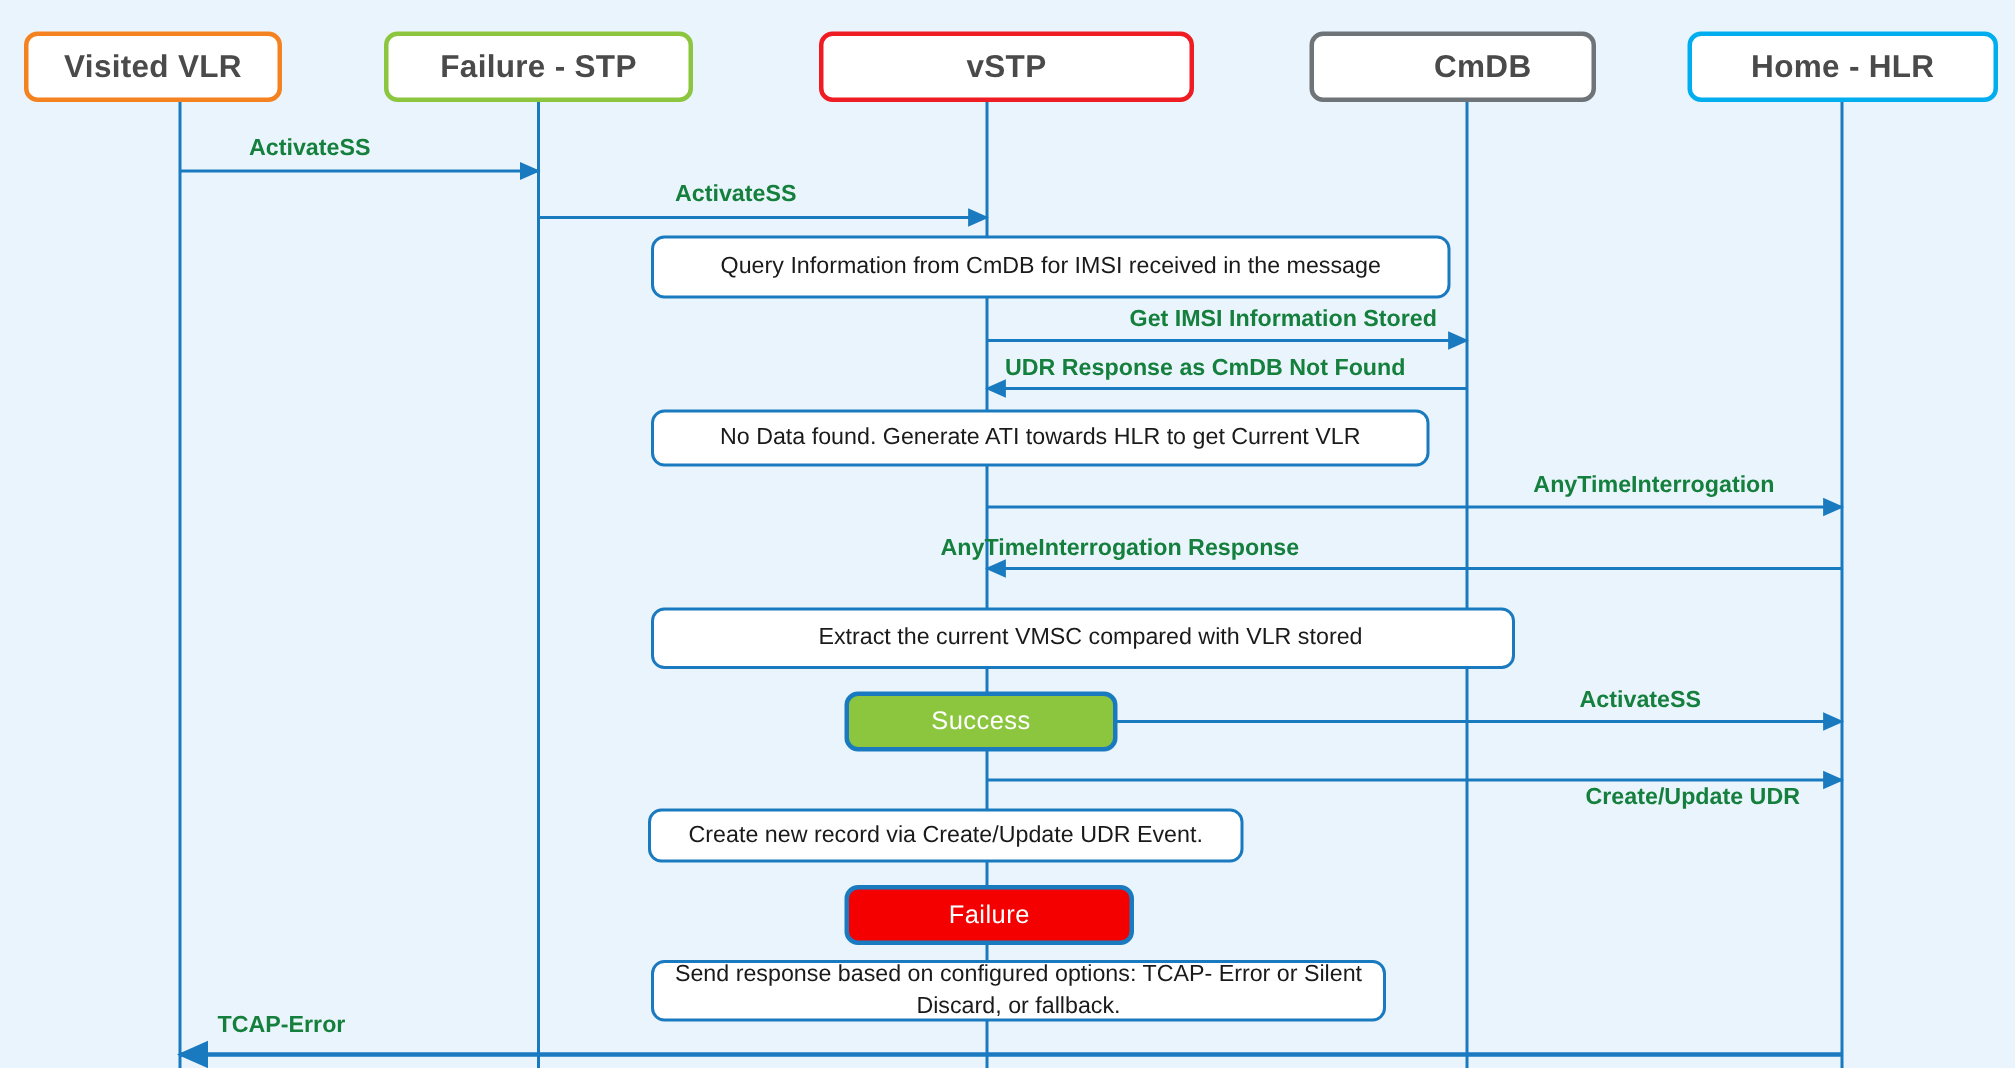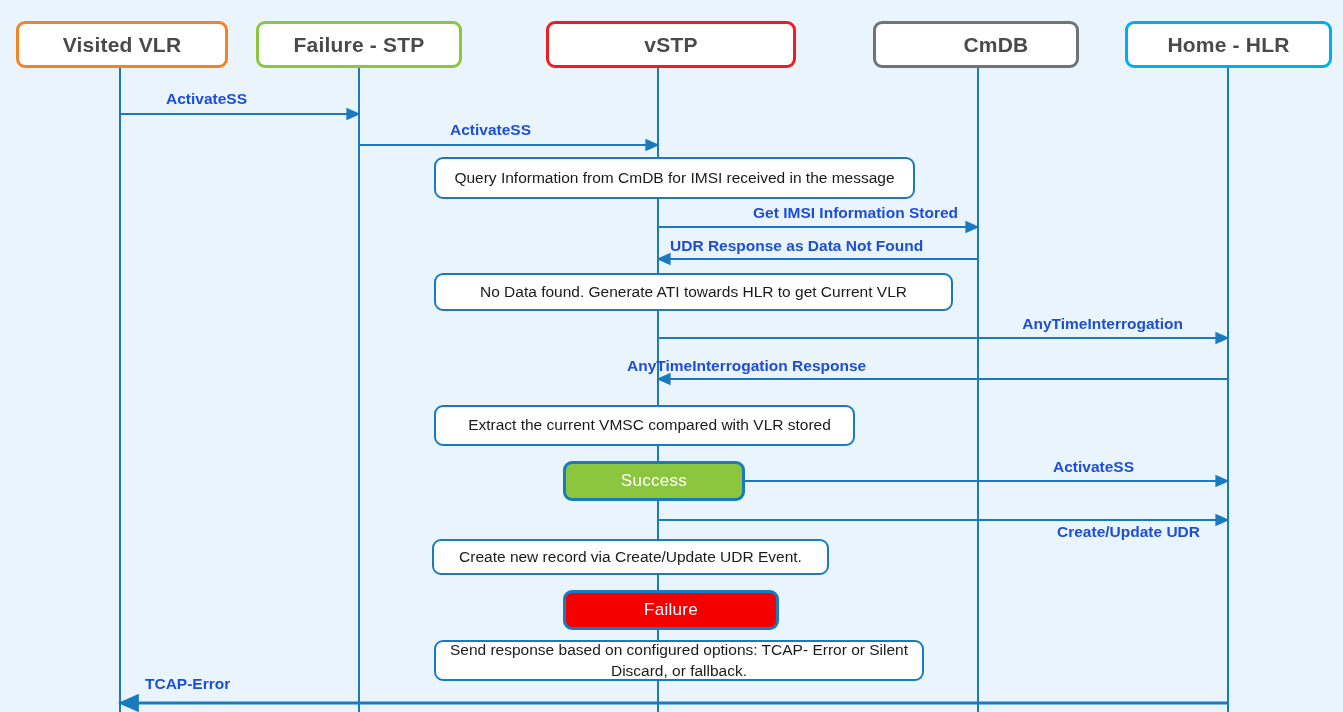--- a/index.html
+++ b/index.html
@@ -27,21 +27,21 @@
     color:#4a4a4a;
     letter-spacing:.2px;
     text-align:center;
   }
 
   
   .msg{
     position:absolute;
     font-size:15.5px;
     font-weight:bold;
-    color:#1d4ed8;
+    color:#15803d;
     white-space:nowrap;
   }
   .msg.r{transform:translateX(-100%);}
 
   
   .note{
     position:absolute;
     box-sizing:border-box;
     background:#ffffff;
     border:2px solid #1a7ac0;
@@ -90,66 +90,66 @@
         <line x1="978" y1="259" x2="658" y2="259" stroke="#1a7ac0" stroke-width="2" marker-end="url(#ar)"></line>
         <line x1="658" y1="338" x2="1228" y2="338" stroke="#1a7ac0" stroke-width="2" marker-end="url(#ar)"></line>
         <line x1="1228" y1="379" x2="658" y2="379" stroke="#1a7ac0" stroke-width="2" marker-end="url(#ar)"></line>
         <line x1="658" y1="481" x2="1228" y2="481" stroke="#1a7ac0" stroke-width="2" marker-end="url(#ar)"></line>
         <line x1="658" y1="520" x2="1228" y2="520" stroke="#1a7ac0" stroke-width="2" marker-end="url(#ar)"></line>
         <line x1="1228" y1="703" x2="120" y2="703" stroke="#1a7ac0" stroke-width="3" marker-end="url(#ar)"></line>
       </g>
   </svg>
 
   <div id="actors-layer">
-      <div class="actor" style="left: 16px; top: 21px; width: 212px; height: 47px; border-color: rgb(245, 130, 32);">
+      <div class="actor" style="left: 16px; top: 21px; width: 172px; height: 47px; border-color: rgb(245, 130, 32);">
         <span>Visited VLR</span>
       </div>
       <div class="actor" style="left: 256px; top: 21px; width: 206px; height: 47px; border-color: rgb(140, 198, 63);">
         <span>Failure - STP</span>
       </div>
       <div class="actor" style="left: 546px; top: 21px; width: 250px; height: 47px; border-color: rgb(239, 28, 36);">
         <span>vSTP</span>
       </div>
-      <div class="actor" style="left: 873px; top: 21px; width: 206px; height: 47px; border-color: rgb(110, 116, 120); padding-left: 40px;">
+      <div class="actor" style="left: 873px; top: 21px; width: 191px; height: 47px; border-color: rgb(110, 116, 120); padding-left: 40px;">
         <span>CmDB</span>
       </div>
       <div class="actor" style="left: 1125px; top: 21px; width: 207px; height: 47px; border-color: rgb(0, 174, 239);">
         <span>Home - HLR</span>
       </div>
     </div>
   <div id="notes-layer">
-      <div class="note" style="left: 434px; top: 157px; width: 481px; height: 42px; justify-content: center;">
+      <div class="note" style="left: 434px; top: 157px; width: 533px; height: 42px; justify-content: center;">
         <span>Query Information from CmDB for IMSI received in the message</span>
       </div>
       <div class="note" style="left: 434px; top: 273px; width: 519px; height: 38px;">
         <span>No Data found. Generate ATI towards HLR to get Current VLR</span>
       </div>
-      <div class="note" style="left: 434px; top: 405px; width: 421px; height: 41px; padding-left: 20px;">
+      <div class="note" style="left: 434px; top: 405px; width: 576px; height: 41px; padding-left: 20px;">
         <span>Extract the current VMSC compared with VLR stored</span>
       </div>
       <div class="note" style="left: 432px; top: 539px; width: 397px; height: 36px;">
         <span>Create new record via Create/Update UDR Event.</span>
       </div>
       <div class="note" style="left: 434px; top: 640px; width: 490px; height: 41px;">
         <span>Send response based on configured options: TCAP- Error or Silent Discard, or fallback.</span>
       </div>
     </div>
   <div id="states-layer">
       <div class="state" style="left: 563px; top: 461px; width: 182px; height: 40px; background: rgb(140, 198, 63); border-color: rgb(26, 122, 192);">
         <span>Success</span>
       </div>
-      <div class="state" style="left: 563px; top: 590px; width: 216px; height: 40px; background: rgb(244, 0, 0); border-color: rgb(26, 122, 192);">
+      <div class="state" style="left: 563px; top: 590px; width: 193px; height: 40px; background: rgb(244, 0, 0); border-color: rgb(26, 122, 192);">
         <span>Failure</span>
       </div>
     </div>
   <div id="labels-layer">
       <div class="msg" style="left: 166px; top: 90px;">ActivateSS</div>
       <div class="msg" style="left: 450px; top: 121px;">ActivateSS</div>
       <div class="msg r" style="left: 958px; top: 204px;">Get IMSI Information Stored</div>
-      <div class="msg" style="left: 670px; top: 237px;">UDR Response as Data Not Found</div>
+      <div class="msg" style="left: 670px; top: 237px;">UDR Response as CmDB Not Found</div>
       <div class="msg r" style="left: 1183px; top: 315px;">AnyTimeInterrogation</div>
       <div class="msg" style="left: 627px; top: 357px;">AnyTimeInterrogation Response</div>
       <div class="msg r" style="left: 1134px; top: 458px;">ActivateSS</div>
       <div class="msg r" style="left: 1200px; top: 523px;">Create/Update UDR</div>
       <div class="msg" style="left: 145px; top: 675px;">TCAP-Error</div>
     </div>
 
 </div>
 
 </body></html>

